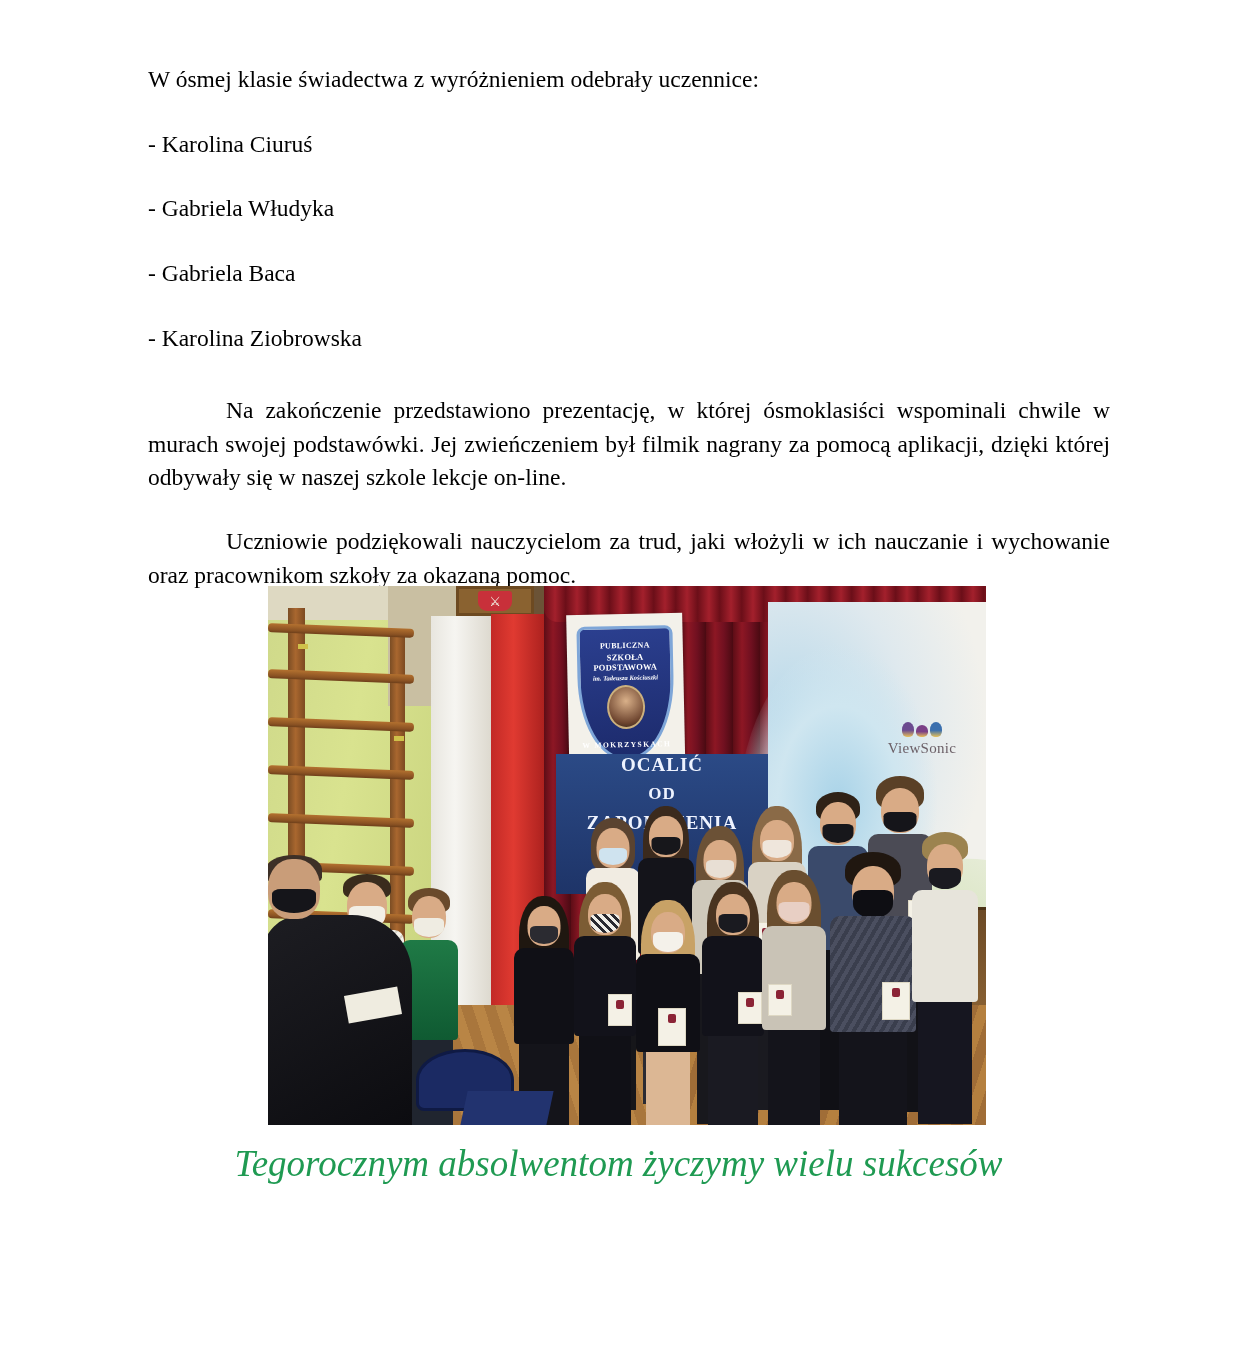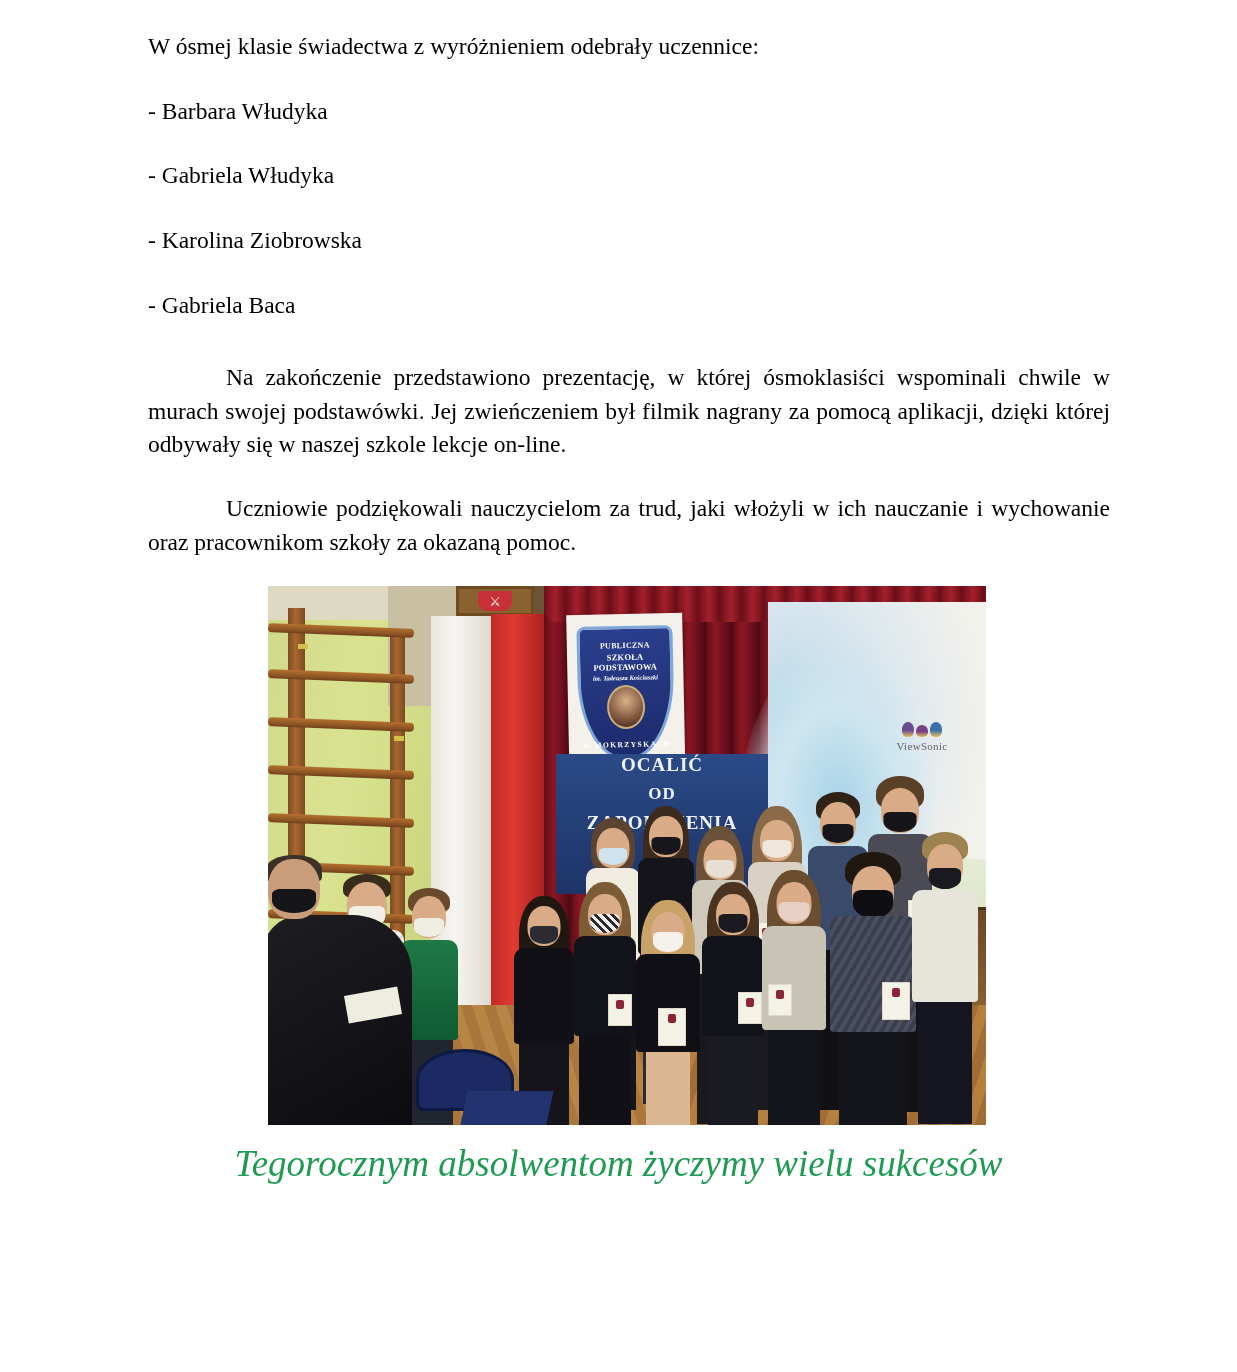--- a/index.html
+++ b/index.html
@@ -21,21 +21,21 @@
     left: 148px;
     top: 0;
     width: 962px; 
     height: 1372px;
   }
 
   .lead {
     font-size: 23.5px;
     line-height: 1.05;
     margin: 0;
-    padding-top: 34px;
+    padding-top: 67px;
     white-space: nowrap;
   }
 
   .name-list {
     list-style: none;
     margin: 0;
     padding: 0;
   }
   .name-item {
     font-size: 23.5px;
@@ -151,21 +151,21 @@
     border-radius: 60% 40% 50% 50%;
   }
   .screen-green {
     position: absolute; left: 60px; bottom: -20px; width: 240px; height: 180px;
     background: linear-gradient(45deg, rgba(170,205,120,.75), rgba(220,235,190,.2));
     border-radius: 50% 50% 30% 40%;
     transform: rotate(-18deg);
   }
   .vs-logo {
     position: absolute; right: 18px; top: 118px; width: 92px; text-align: center;
-    color: #6b5f66; font-size: 11px; letter-spacing: .3px;
+    color: #6b5f66; font-size: 15px; letter-spacing: .3px;
   }
   .vs-birds { display: block; font-size: 17px; line-height: 1; margin-bottom: 3px; }
   .vs-birds span { display:inline-block; width: 12px; height: 15px; margin: 0 1px;
     border-radius: 50% 50% 40% 40%; vertical-align: bottom; }
   .vs-b1 { background: linear-gradient(180deg,#6b4a8f 55%, #e8c15a); }
   .vs-b2 { background: linear-gradient(180deg,#7a3f86 55%, #e8c15a); height: 12px !important; }
   .vs-b3 { background: linear-gradient(180deg,#3a6fae 55%, #e8c15a); }
   .vs-perch { height: 3px; background: #b7a98c; width: 62px; margin: 0 auto 2px; }
 
   
@@ -306,24 +306,24 @@
   .closing div { white-space: nowrap; font-style: italic; }
 </style>
 </head>
 <body>
 
 <div class="page">
 
   <p class="lead">W ósmej klasie świadectwa z wyróżnieniem odebrały uczennice:</p>
 
   <ul class="name-list">
-    <li class="name-item">- Barbara Włudyka</li>
+    <li class="name-item">- Karolina Ciuruś</li>
     <li class="name-item">- Gabriela Włudyka</li>
+    <li class="name-item">- Gabriela Baca</li>
     <li class="name-item">- Karolina Ziobrowska</li>
-    <li class="name-item">- Gabriela Baca</li>
   </ul>
 
   <p class="para first"><span class="indent"></span><span>Na zakończenie przedstawiono prezentację, w której ósmoklasiści wspominali chwile w murach swojej podstawówki. Jej zwieńczeniem był filmik nagrany za pomocą aplikacji, dzięki której odbywały się w naszej szkole lekcje on-line.</span></p>
 
   <p class="para second"><span class="indent"></span><span>Uczniowie podziękowali nauczycielom za trud, jaki włożyli w ich nauczanie i wychowanie oraz pracownikom szkoły za okazaną pomoc.</span></p>
 
   <div class="photo-wrap">
     <div class="photo">
 
       <div class="wall-green"></div>

